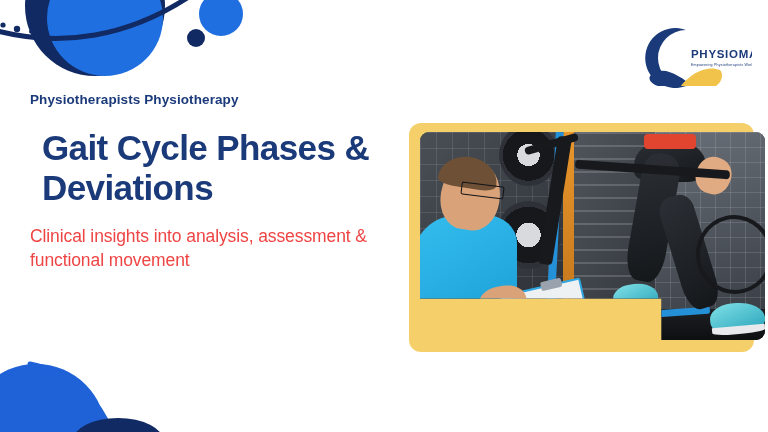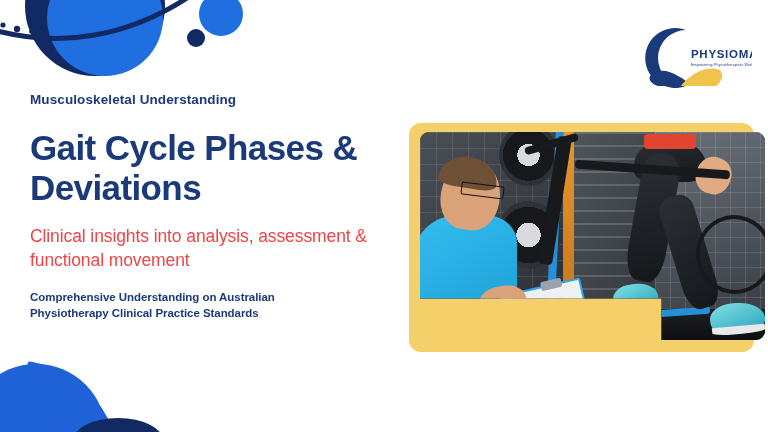--- a/index.html
+++ b/index.html
@@ -59,21 +59,21 @@
     letter-spacing: .1px;
     margin: 0 0 20px 0;
     line-height: 1.2;
   }
   .headline {
     font-size: 35px;
     font-weight: bold;
     color: #1B3A7A;
     line-height: 1.13;
     letter-spacing: -.6px;
-    margin: 0 0 17px 0;
+    margin: 0 0 17px 12px;
     max-width: 360px;
   }
   .subhead {
     font-size: 17.5px;
     font-weight: normal;
     color: #ef4444;
     line-height: 1.38;
     letter-spacing: -.1px;
     margin: 0 0 16px 0;
     max-width: 368px;
@@ -287,24 +287,23 @@
     <svg viewBox="0 0 118 72" aria-hidden="true">
       <path d="M52 8 A30 30 0 1 0 52 64 A26 26 0 1 1 52 8 Z" fill="#1B3A7A"></path>
       <path d="M16 54 C24 46, 34 48, 44 54 C50 57, 54 60, 56 64 L24 64 C18 62, 14 58, 16 54 Z" fill="#1B3A7A"></path>
       <path d="M86 48 C76 44, 64 48, 56 55 C51 59, 48 62, 47 64 L82 64 C88 60, 90 52, 86 48 Z" fill="#F2C34A"></path>
       <text x="57" y="36" font-family="Liberation Sans, sans-serif" font-size="11.5" font-weight="bold" letter-spacing="0.7" fill="#1B3A7A">PHYSIOMATES</text>
       <text x="57" y="44" font-family="Liberation Sans, sans-serif" font-size="3.6" letter-spacing="0.18" fill="#1B3A7A">Empowering Physiotherapists Worldwide</text>
     </svg>
   </div>
 
   <div class="text-col">
-    <p class="eyebrow">Musculoskeletal Understanding</p>
+    <p class="eyebrow">Physiotherapists Physiotherapy</p>
     <h1 class="headline">Gait Cycle Phases &amp; Deviations</h1>
     <p class="subhead">Clinical insights into analysis, assessment &amp; functional movement</p>
-    <p class="footnote">Comprehensive Understanding on Australian Physiotherapy Clinical Practice Standards</p>
   </div>
 
   <div class="photo-block">
     <div class="photo-frame"></div>
     <div class="photo-clip">
       <div class="photo">
         <div class="ph-wall-left"></div>
         <div class="ph-target ph-t1"></div>
         <div class="ph-target ph-t2"></div>
         <div class="ph-wall-mid"></div>

